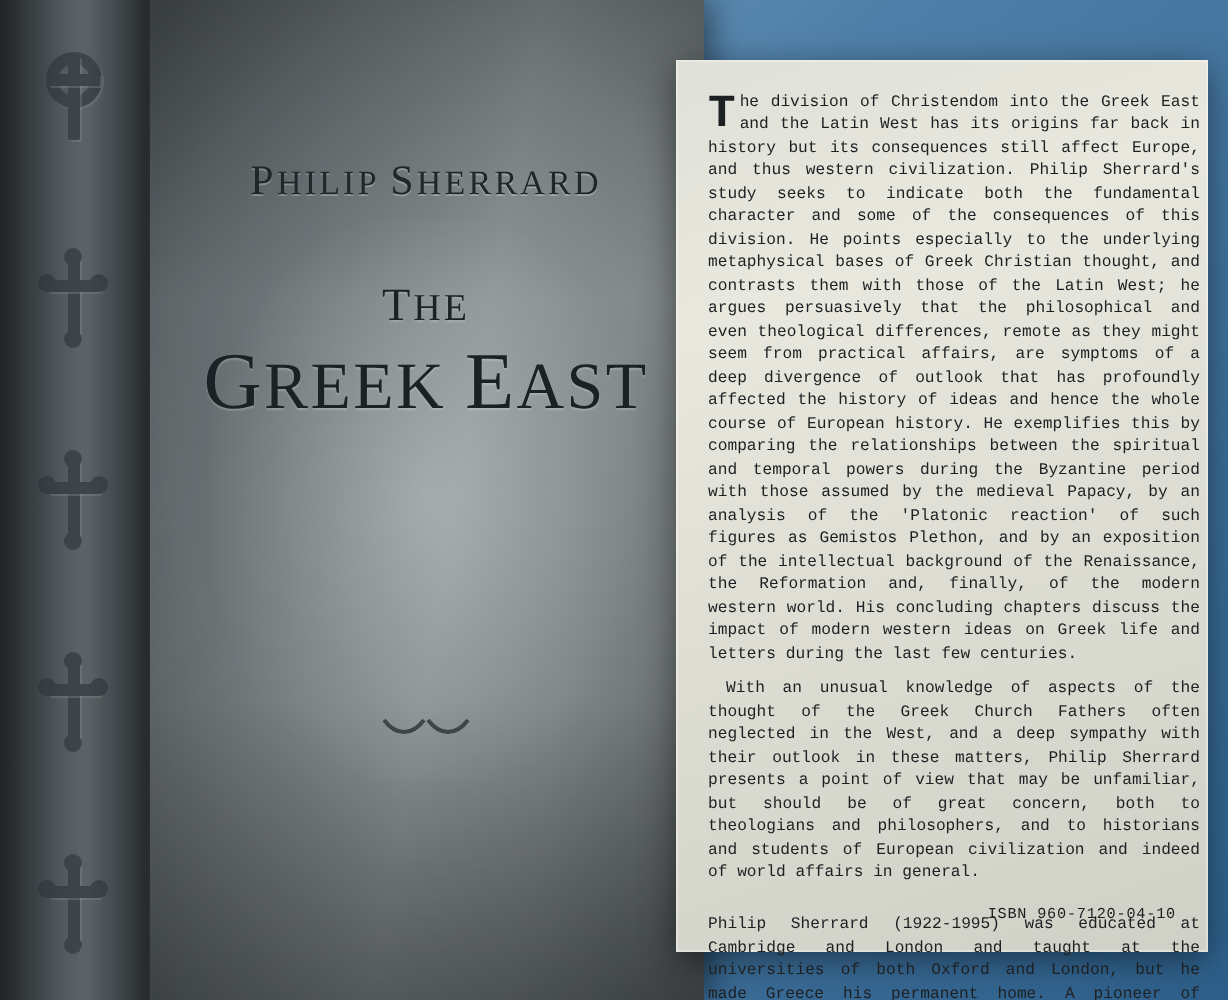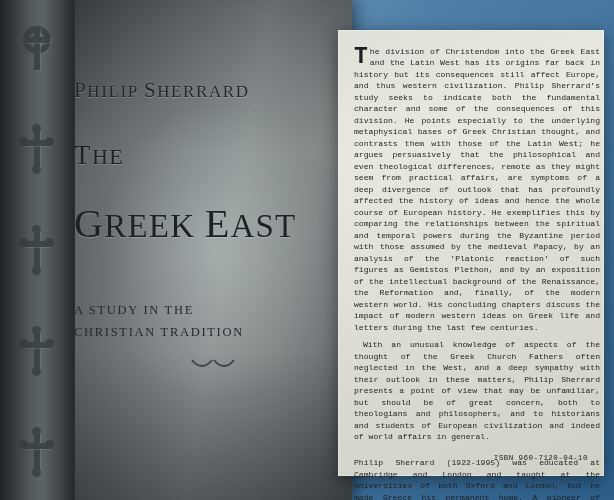--- a/index.html
+++ b/index.html
@@ -129,20 +129,21 @@
   }
 
   
   .front-text {
     position: absolute;
     left: 74px;
     top: 0;
     width: 278px;
     height: 500px;
     color: #1e2428;
+    text-align: center;
   }
   .author {
     position: absolute;
     top: 78px;
     left: 0;
     width: 278px;
     font-family: "Liberation Serif", serif;
     font-size: 17px;
     letter-spacing: 1.6px;
     color: #20272b;
@@ -154,27 +155,26 @@
     position: absolute;
     top: 140px;
     left: 0;
     width: 278px;
     line-height: 1.18;
     color: #1b2226;
     text-shadow: 0 1px 1px rgba(255,255,255,0.22);
   }
   .title-line {
     display: block;
-    font-size: 22px;
+    font-size: 19px;
     letter-spacing: 1.5px;
   }
   .title-line.big {
     font-size: 33px;
     letter-spacing: 1.2px;
-    margin-top: 28px;
   }
   .title-line .cap { font-size: 1.22em; }
 
   .subtitle {
     position: absolute;
     top: 300px;
     left: 0;
     width: 278px;
     font-size: 12.5px;
     letter-spacing: 1.7px;
@@ -287,24 +287,20 @@
     </div>
 
     <div class="front-text">
       <div class="author"><span class="cap">P</span>HILIP <span class="cap">S</span>HERRARD</div>
 
       <div class="title">
         <span class="title-line"><span class="cap">T</span>HE</span>
         <span class="title-line big"><span class="cap">G</span>REEK <span class="cap">E</span>AST</span>
       </div>
 
-      <div class="subtitle">
-        <span>A STUDY IN THE</span><br>
-        <span>CHRISTIAN TRADITION</span>
-      </div>
 
       <svg class="flourish" viewBox="0 0 46 12">
         <path d="M2 3 C8 11, 16 11, 22 3" fill="none" stroke="#252c30" stroke-width="2"></path>
         <path d="M24 3 C30 11, 38 11, 44 3" fill="none" stroke="#252c30" stroke-width="2"></path>
       </svg>
     </div>
   </div>
 
   <div class="back-panel">
     <p class="blurb first">The division of Christendom into the Greek East and the Latin West has its origins far back in history but its consequences still affect Europe, and thus western civilization. Philip Sherrard's study seeks to indicate both the fundamental character and some of the consequences of this division. He points especially to the underlying metaphysical bases of Greek Christian thought, and contrasts them with those of the Latin West; he argues persuasively that the philosophical and even theological differences, remote as they might seem from practical affairs, are symptoms of a deep divergence of outlook that has profoundly affected the history of ideas and hence the whole course of European history. He exemplifies this by comparing the relationships between the spiritual and temporal powers during the Byzantine period with those assumed by the medieval Papacy, by an analysis of the 'Platonic reaction' of such figures as Gemistos Plethon, and by an exposition of the intellectual background of the Renaissance, the Reformation and, finally, of the modern western world. His concluding chapters discuss the impact of modern western ideas on Greek life and letters during the last few centuries.</p>

